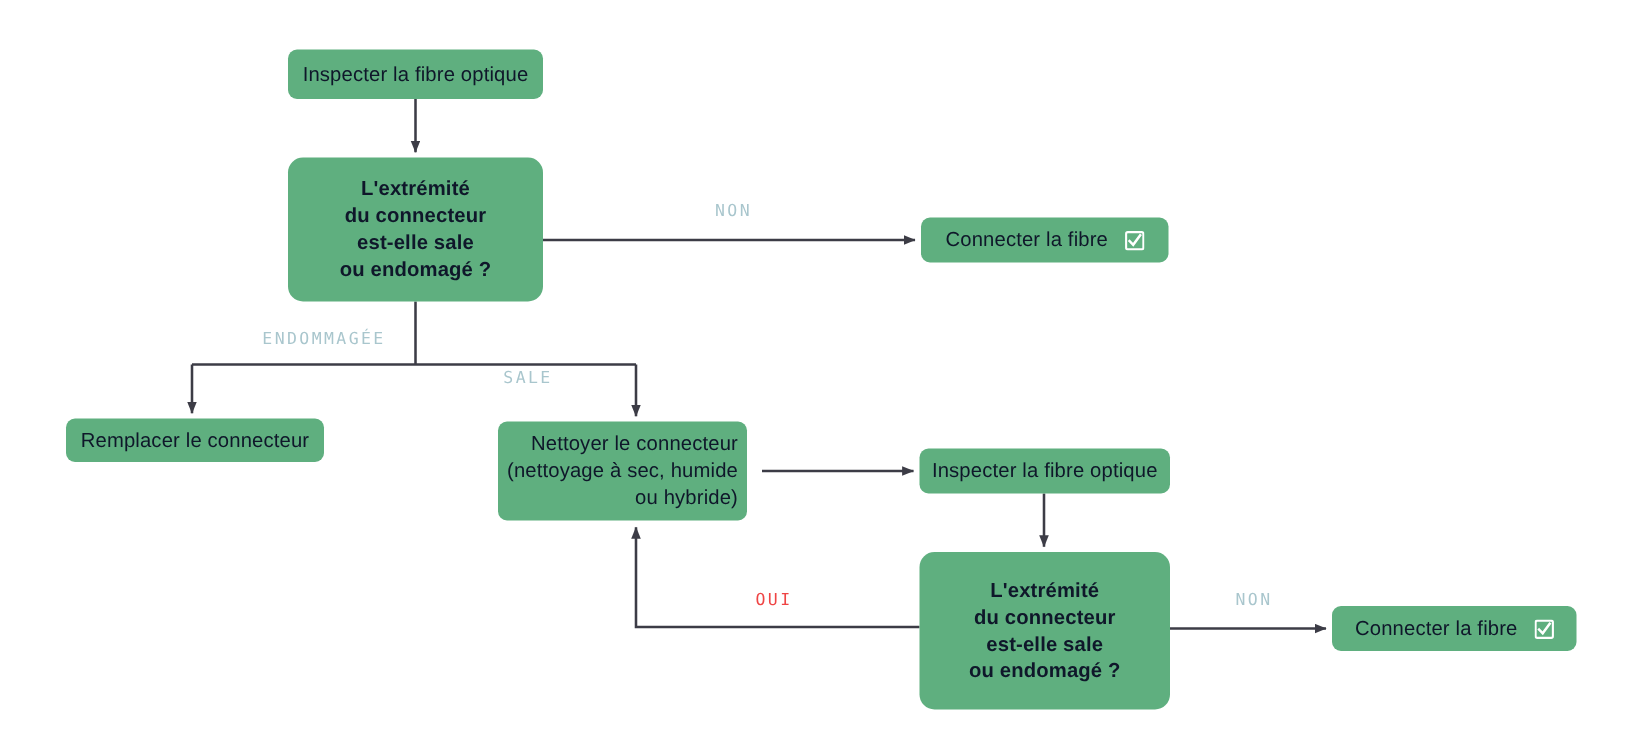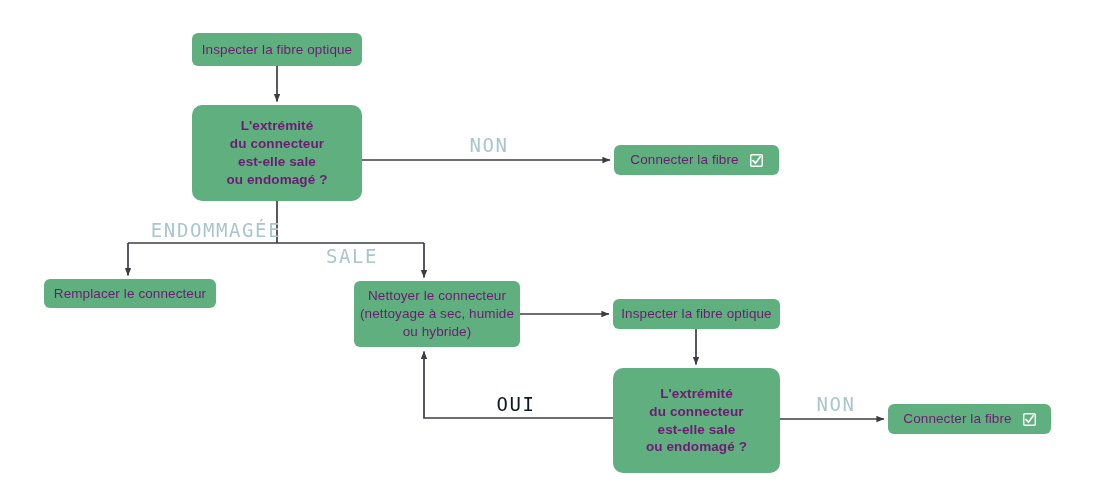--- a/index.html
+++ b/index.html
@@ -25,21 +25,21 @@
     top: 0;
     width: 1100px;
     height: 500px;
     pointer-events: none;
   }
   .node {
     position: absolute;
     box-sizing: border-box;
     background: #5faf7f;
     border-radius: 7px;
-    color: #701a75;
+    color: #0f172a;
     display: flex;
     align-items: center;
     justify-content: center;
     text-align: center;
     line-height: 1.32;
     letter-spacing: 0.1px;
   }
   .node.process {
     font-size: 13.5px;
     border-radius: 6px;
@@ -67,28 +67,28 @@
     display: inline-block;
     width: 13px;
     height: 13px;
     position: relative;
     flex: 0 0 auto;
   }
   .check-icon svg { display: block; }
   .edge-label {
     position: absolute;
     font-family: "DejaVu Sans Mono", "Liberation Mono", monospace;
-    font-size: 19px;
+    font-size: 11px;
     letter-spacing: 1.6px;
     color: #a9c6cd;
     white-space: nowrap;
     transform: translateX(-50%);
   }
   .edge-label.dim {
-    color: #0f172a;
+    color: #ef4444;
   }
 </style>
 </head>
 <body>
 
 <div id="canvas">
 
   <svg id="edges" viewBox="0 0 1100 500" width="1100" height="500" aria-hidden="true">
     <defs>
       <marker id="arrowhead" markerWidth="9" markerHeight="9" refX="7.6" refY="3.2" orient="auto" markerUnits="userSpaceOnUse">
@@ -139,21 +139,21 @@
           <path d="M3.3,7.2 L5.9,9.9 L10.9,3.1" fill="none" stroke="#ffffff" stroke-width="1.8" stroke-linecap="square"></path>
         </svg>
       </span>
     </span>
   </div>
 
   <div class="node process" style="left:44px; top:279px; width:172px; height:29px;">
     <span class="node-label">Remplacer le connecteur</span>
   </div>
 
-  <div class="node process" style="left:354px; top:281px; width:166px; height:66px;">
+  <div class="node process" style="left:332px; top:281px; width:166px; height:66px;text-align:right;">
     <span class="node-label">Nettoyer le connecteur
 (nettoyage à sec, humide
 ou hybride)</span>
   </div>
 
   <div class="node process" style="left:613px; top:299px; width:167px; height:30px;">
     <span class="node-label">Inspecter la fibre optique</span>
   </div>
 
   <div class="node decision" style="left:613px; top:368px; width:167px; height:105px;">

